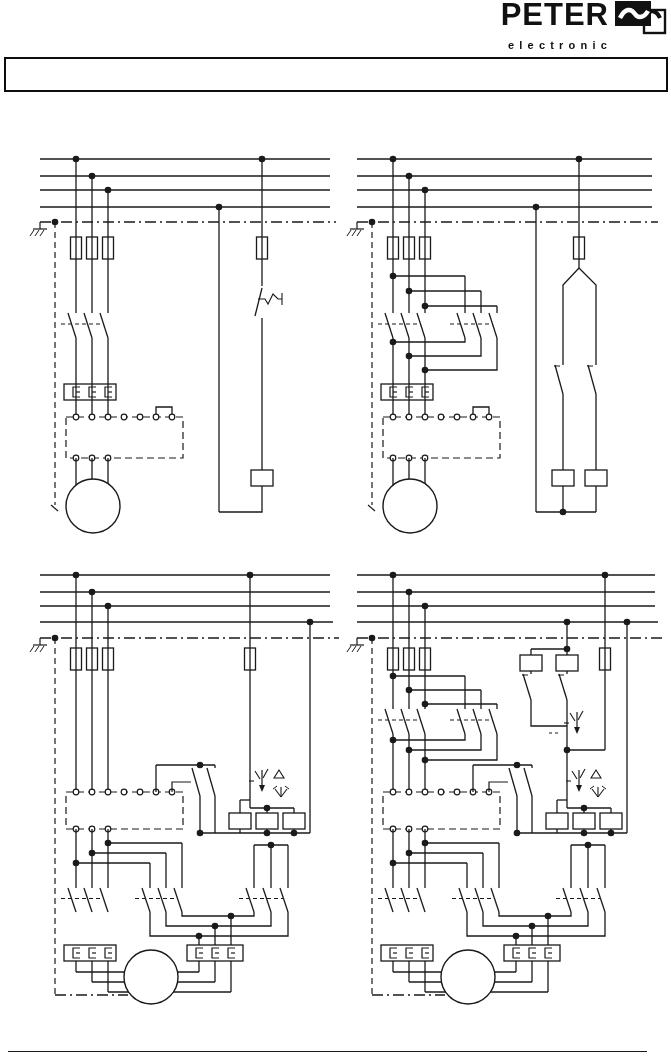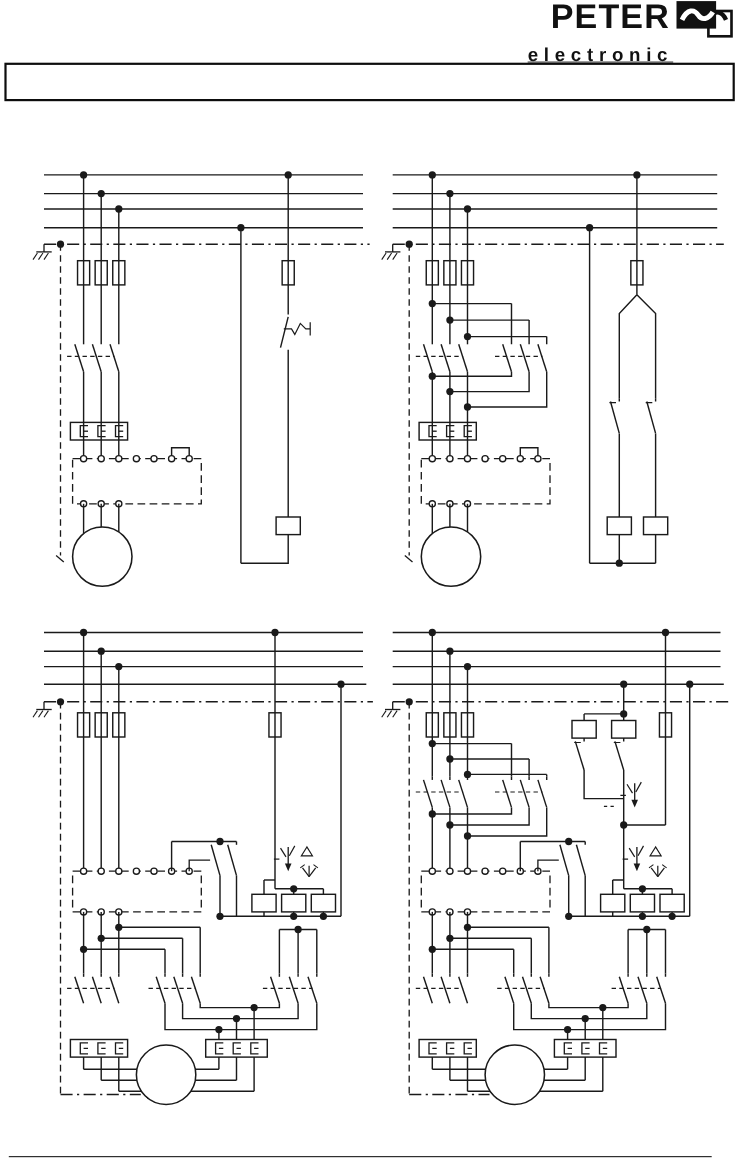--- a/index.html
+++ b/index.html
@@ -3,21 +3,21 @@
 <meta charset="utf-8">
 <style>
   html,body{margin:0;padding:0;background:#fff;}
   body{width:671px;height:1062px;position:relative;overflow:hidden;
        font-family:"Liberation Sans", sans-serif;color:#111;}
   .header{position:absolute;top:0;left:0;width:671px;height:63px;}
   .logo{position:absolute;top:0;right:4px;display:flex;flex-direction:column;align-items:flex-end;}
   .logo-row{display:flex;align-items:flex-start;}
   .brand{font-weight:bold;font-size:31px;letter-spacing:1px;line-height:30px;}
   .logo-mark{display:inline-block;margin-left:4px;}
-  .sub{font-size:17px;letter-spacing:5.2px;font-weight:bold;margin-top:-1px;padding-right:55px;text-decoration:underline;}
+  .sub{font-size:11px;letter-spacing:5.2px;font-weight:bold;margin-top:-1px;padding-right:55px;}
   .title-box{position:absolute;left:4px;top:57px;width:660px;height:31px;
              border:2.5px solid #0d0d0d;background:#fff;}
   #schematic{position:absolute;left:0;top:0;}
   .footer-rule{position:absolute;left:8px;top:1051px;width:639px;height:0;
                border-top:1.6px solid #1a1a1a;}
 </style>
 </head>
 <body>
 
 <div class="header">

